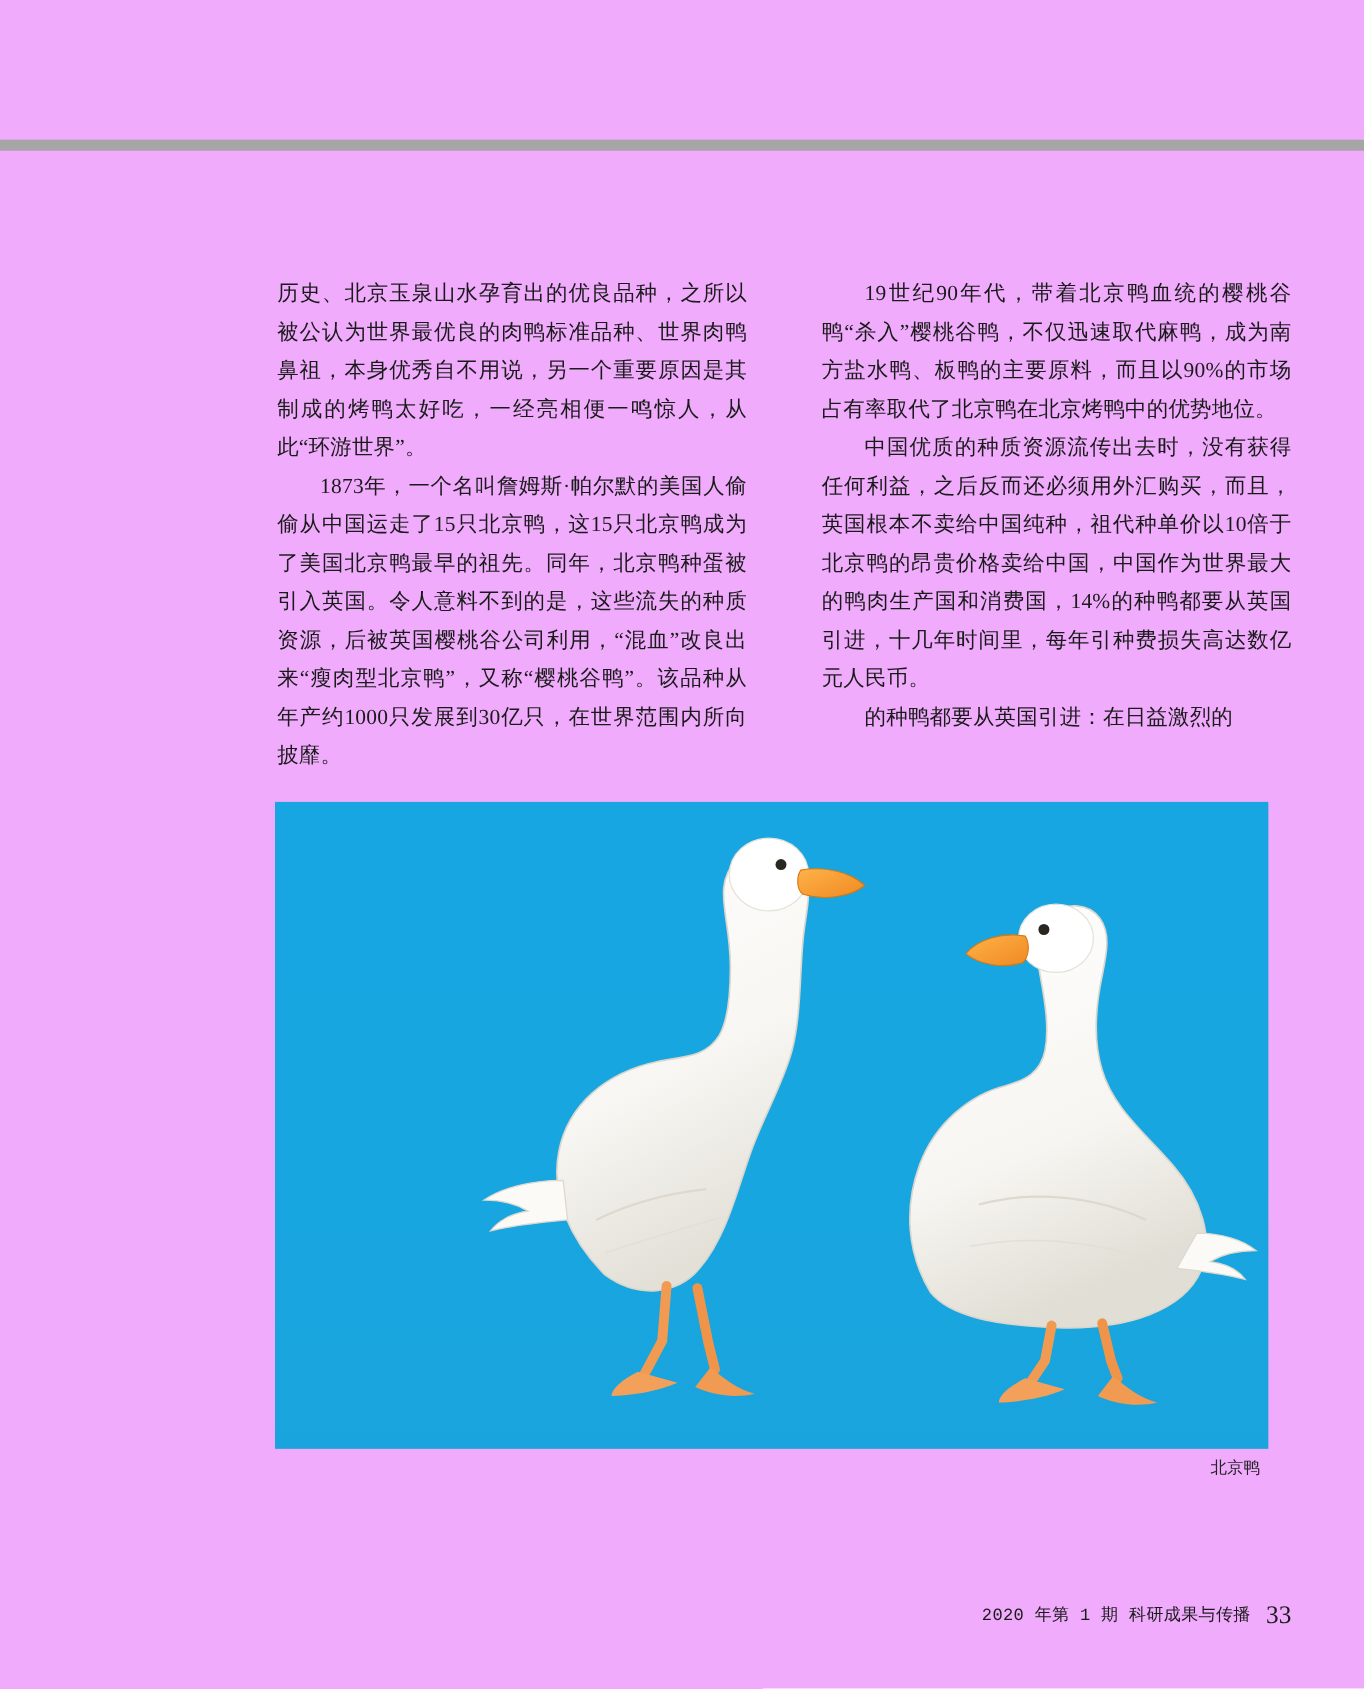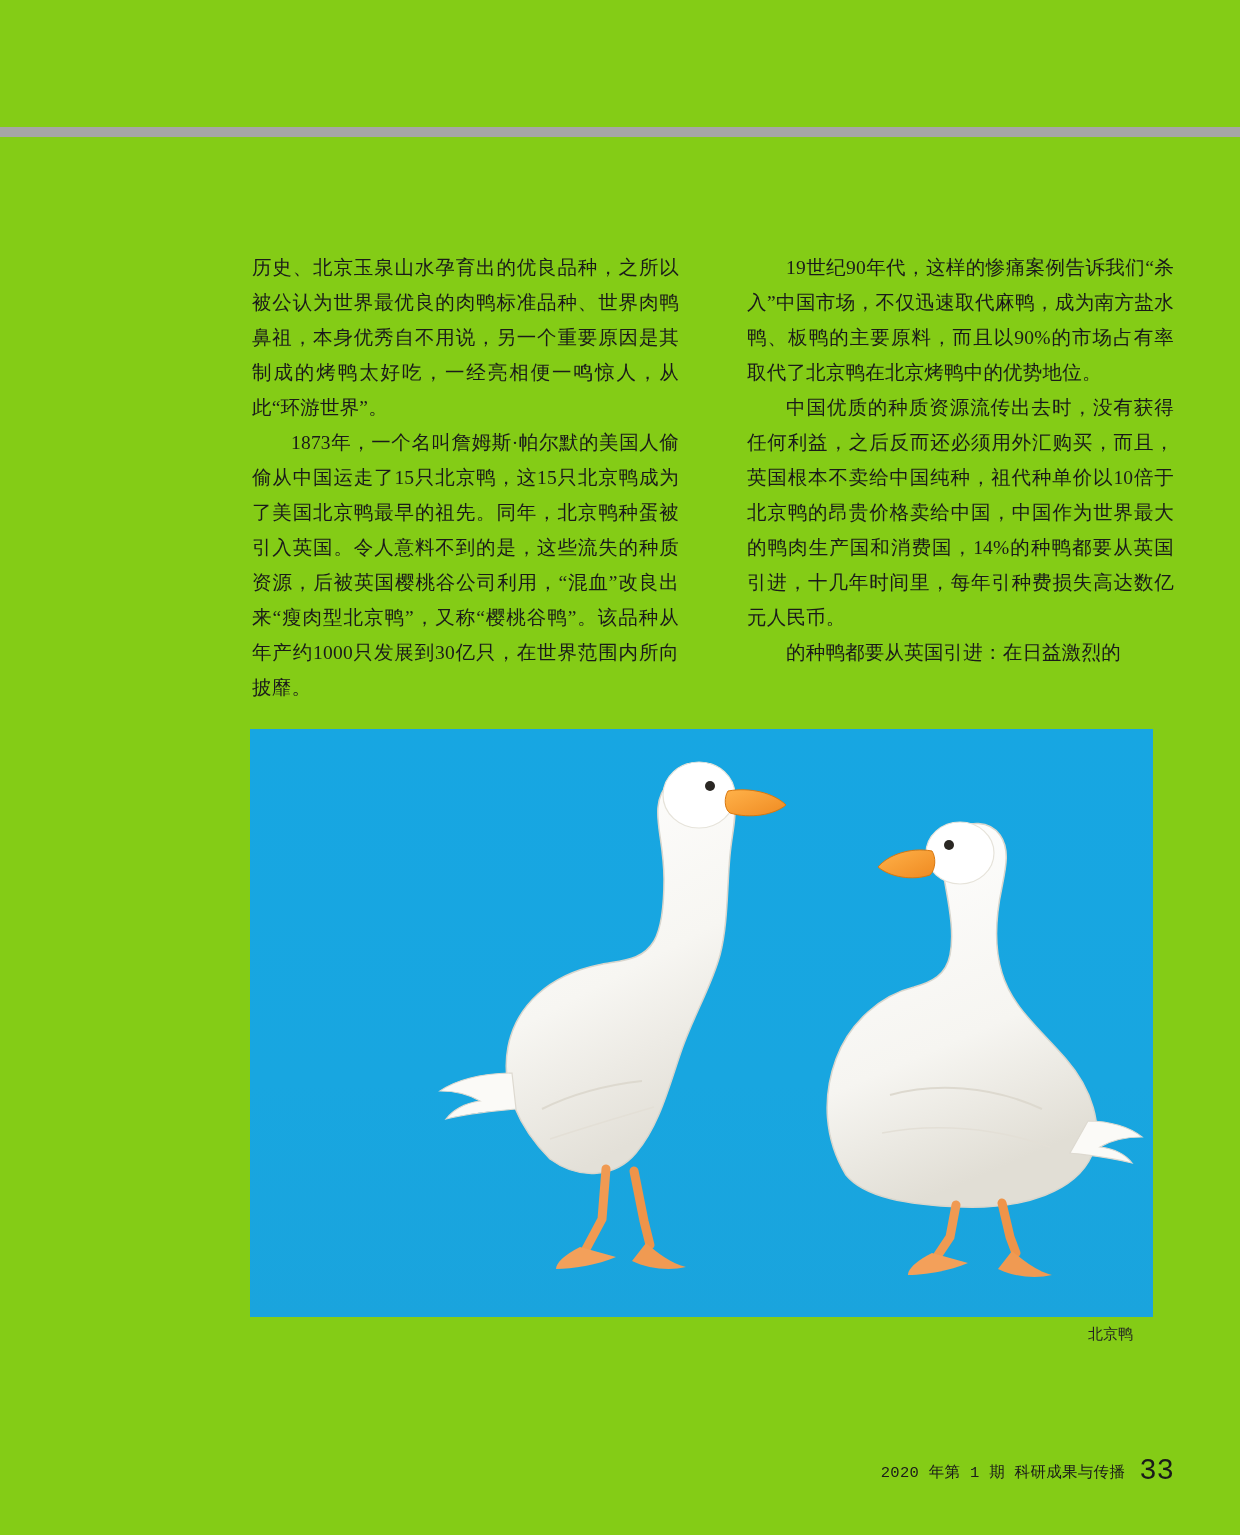--- a/index.html
+++ b/index.html
@@ -4,21 +4,21 @@
 <style>
   html, body {
     margin: 0;
     padding: 0;
     background: #ffffff;
   }
   .page {
     position: relative;
     width: 1240px;
     height: 1535px;
-    background: #84cc16;
+    background: #f0abfc;
     font-family: "Liberation Serif", "DejaVu Serif", serif;
     overflow: hidden;
   }
   .top-rule {
     position: absolute;
     left: 0;
     top: 127px;
     width: 1240px;
     height: 10px;
     background: #a6a6a6;
@@ -60,41 +60,41 @@
     inset: 0;
     background: linear-gradient(180deg, #17a6e2 0%, #18a6e0 60%, #1aa4dd 100%);
   }
   .caption {
     position: absolute;
     left: 1088px;
     top: 1325px;
     width: 70px;
     font-size: 15px;
     color: #222;
-    text-align: left;
+    text-align: center;
     font-family: "Liberation Sans", sans-serif;
   }
   .footer {
     position: absolute;
     left: 0;
     top: 1455px;
     width: 1240px;
     text-align: right;
     padding-right: 66px;
     box-sizing: border-box;
     color: #1a1a1a;
   }
   .footer .f-text {
     font-size: 15.5px;
     font-family: Liberation Mono, monospace;
     letter-spacing: 0.3px;
   }
   .footer .f-page {
-    font-size: 29px;
-    font-family: Liberation Mono, monospace;
+    font-size: 23px;
+    font-family: Liberation Serif, serif;
     margin-left: 10px;
     vertical-align: -2px;
   }
 
   
   .duck-svg { position: absolute; left: 0; top: 0; }
 </style>
 </head>
 <body>
 
@@ -103,21 +103,21 @@
   <div class="top-rule"></div>
 
   <div class="columns">
 
     <div class="column">
       <p>历史、北京玉泉山水孕育出的优良品种，之所以被公认为世界最优良的肉鸭标准品种、世界肉鸭鼻祖，本身优秀自不用说，另一个重要原因是其制成的烤鸭太好吃，一经亮相便一鸣惊人，从此“环游世界”。</p>
       <p class="indent">1873年，一个名叫詹姆斯·帕尔默的美国人偷偷从中国运走了15只北京鸭，这15只北京鸭成为了美国北京鸭最早的祖先。同年，北京鸭种蛋被引入英国。令人意料不到的是，这些流失的种质资源，后被英国樱桃谷公司利用，“混血”改良出来“瘦肉型北京鸭”，又称“樱桃谷鸭”。该品种从年产约1000只发展到30亿只，在世界范围内所向披靡。</p>
     </div>
 
     <div class="column">
-      <p class="indent">19世纪90年代，这样的惨痛案例告诉我们“杀入”中国市场，不仅迅速取代麻鸭，成为南方盐水鸭、板鸭的主要原料，而且以90%的市场占有率取代了北京鸭在北京烤鸭中的优势地位。</p>
+      <p class="indent">19世纪90年代，带着北京鸭血统的樱桃谷鸭“杀入”樱桃谷鸭，不仅迅速取代麻鸭，成为南方盐水鸭、板鸭的主要原料，而且以90%的市场占有率取代了北京鸭在北京烤鸭中的优势地位。</p>
       <p class="indent">中国优质的种质资源流传出去时，没有获得任何利益，之后反而还必须用外汇购买，而且，英国根本不卖给中国纯种，祖代种单价以10倍于北京鸭的昂贵价格卖给中国，中国作为世界最大的鸭肉生产国和消费国，14%的种鸭都要从英国引进，十几年时间里，每年引种费损失高达数亿元人民币。</p>
       <p class="indent">的种鸭都要从英国引进：在日益激烈的</p>
     </div>
 
   </div>
 
   <div class="figure">
     <div class="sky"></div>
     <svg class="duck-svg" width="903" height="588" viewBox="0 0 903 588">
       <defs>

